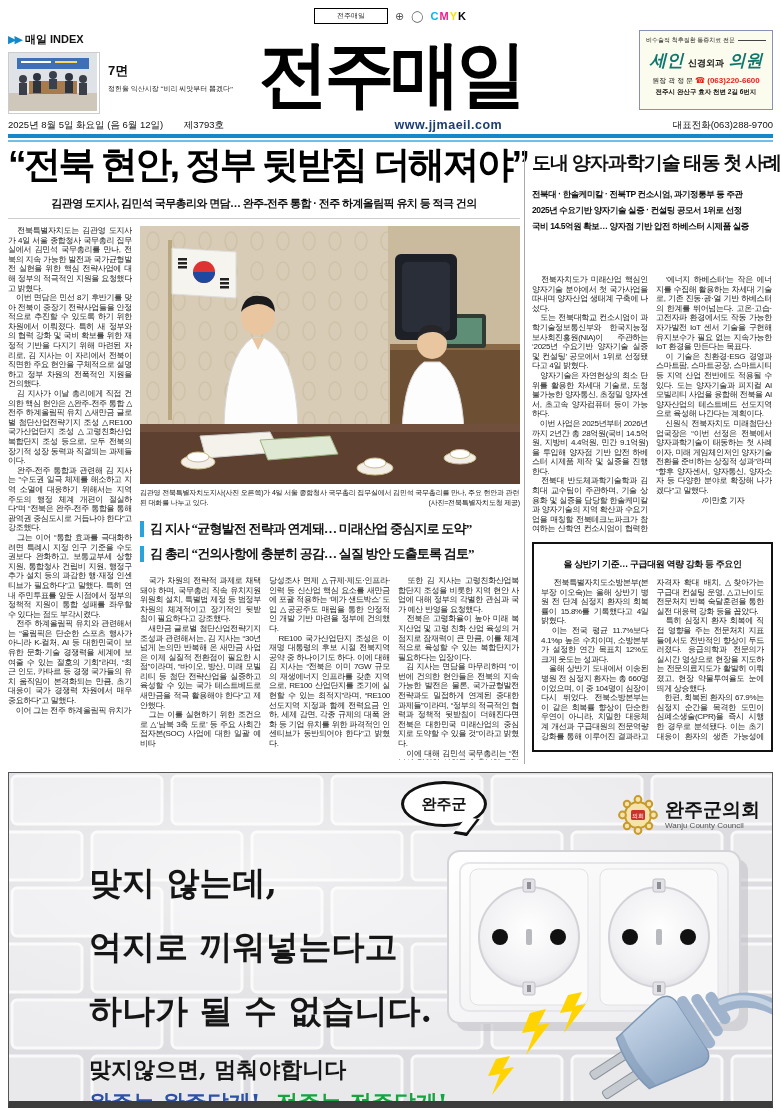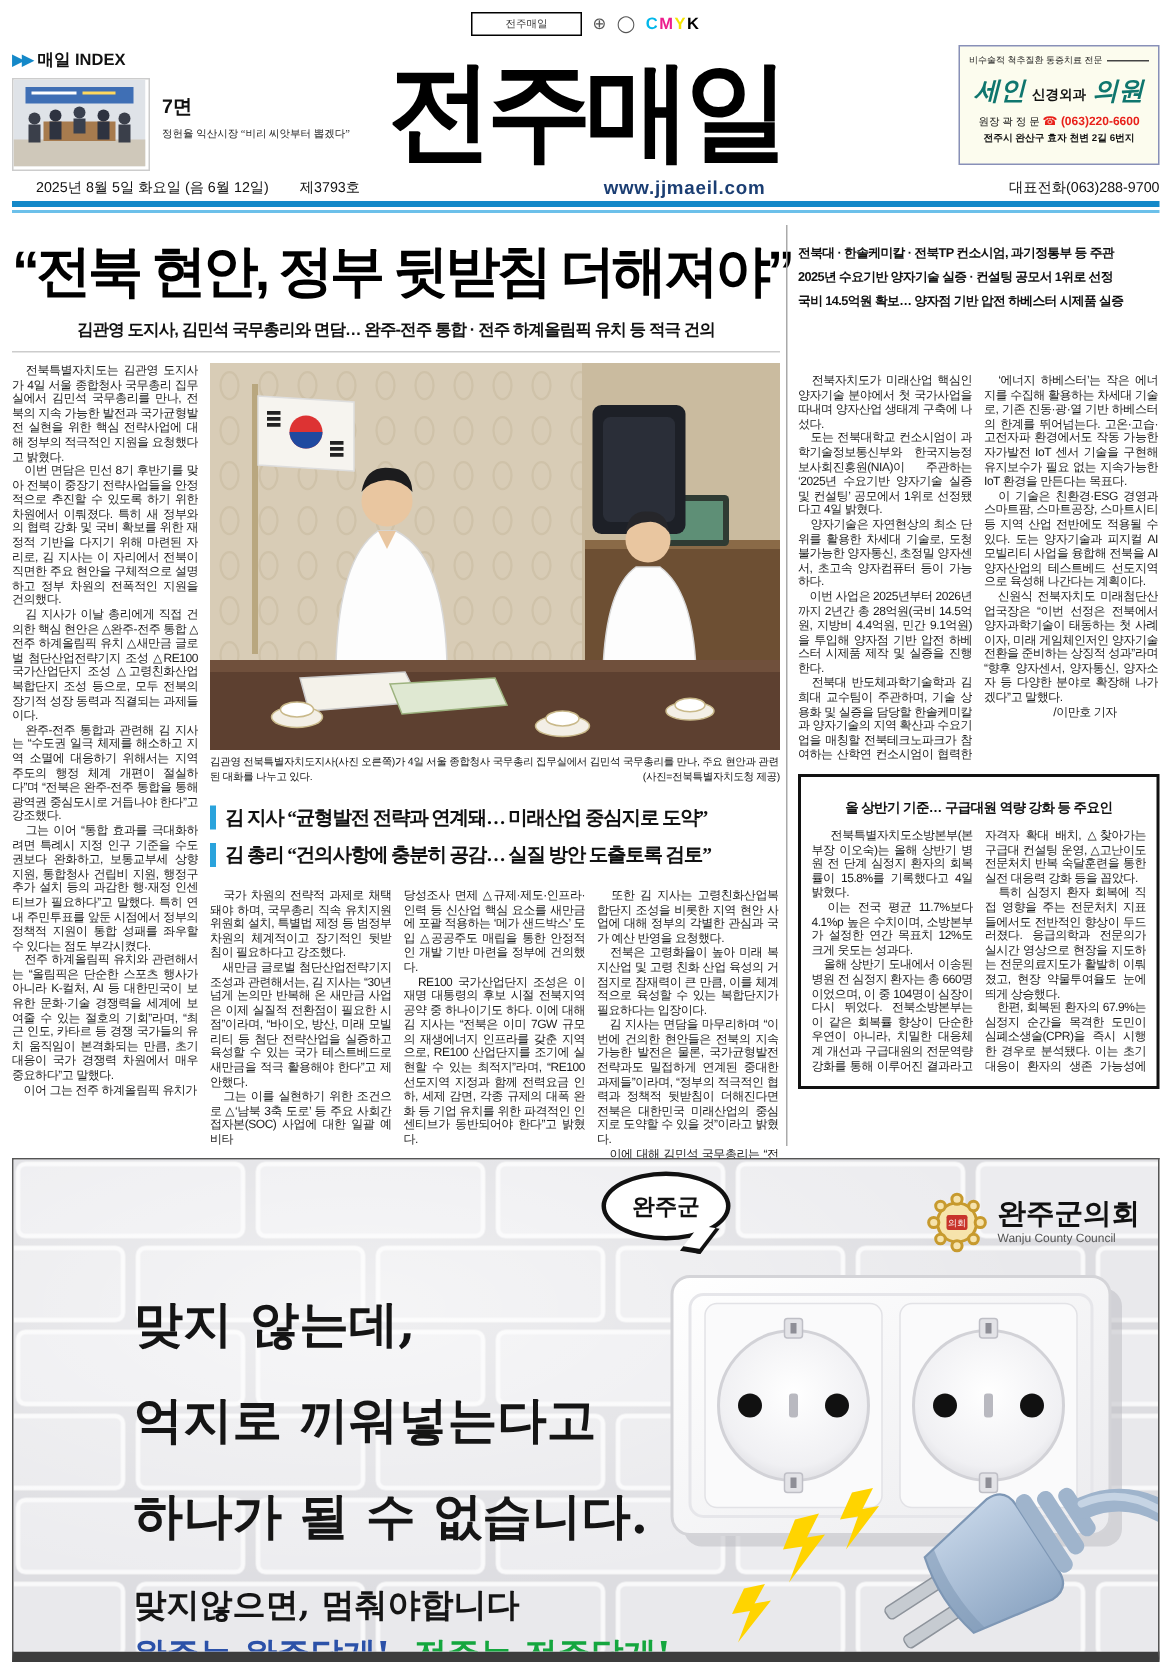--- a/index.html
+++ b/index.html
@@ -32,29 +32,29 @@
   .clinic-tagline{display:flex;align-items:center;gap:3px;font-size:6px;color:#222;white-space:nowrap;}
   .clinic-tagline .tline{flex:1;border-top:1px solid #444;}
   .clinic-name{margin-top:4px;white-space:nowrap;}
   .clinic-name .big{font-size:17px;font-weight:bold;font-style:italic;color:#0f766e;}
   .clinic-name .mid{font-size:9px;font-weight:bold;color:#111;}
   .clinic-dir{margin-top:4px;font-size:7px;white-space:nowrap;}
   .clinic-dir .red{color:#e8201a;font-weight:bold;font-size:8px;}
   .clinic-addr{margin-top:2px;font-size:6.5px;font-weight:bold;white-space:nowrap;}
 
   .dateline{position:absolute;top:118px;left:8px;right:8px;display:flex;
-    justify-content:space-between;align-items:flex-end;font-size:9.5px;margin-left:16px;}
+    justify-content:space-between;align-items:flex-end;font-size:9.5px;}
   .dateline .issue{margin-left:18px;}
   .dateline .site{font-weight:bold;font-size:12.5px;color:#1b3e73;letter-spacing:.5px;}
   .blue-rule{position:absolute;top:134px;left:8px;right:8px;}
   .blue-rule .r1{height:4px;background:#1488c8;}
   .blue-rule .r2{height:2px;background:#6cc0ea;margin-top:2px;}
 
   
-  .main-left{position:absolute;left:8px;top:156px;width:512px;}
+  .main-left{position:absolute;left:8px;top:140px;width:512px;}
   .main-headline{text-align:center;font-size:37px;font-weight:bold;letter-spacing:-2.5px;
     line-height:1.35;white-space:nowrap;color:#000;}
   .main-subhead{margin-top:6px;text-align:center;font-size:11px;font-weight:bold;
     letter-spacing:-0.6px;white-space:nowrap;border-bottom:1px solid #ccc;padding-bottom:7px;}
   .story-grid{position:relative;margin-top:5px;height:540px;}
   .body-text{font-size:8px;line-height:9.6px;letter-spacing:-0.3px;text-align:justify;
     white-space:pre-line;color:#1a1a1a;overflow:hidden;}
   .col1{position:absolute;left:0;top:2px;width:124px;height:536px;}
   .main-photo{position:absolute;left:132px;top:2px;width:380px;height:258px;overflow:hidden;}
   .photo-caption{position:absolute;left:132px;top:264px;width:380px;font-size:7px;
@@ -289,20 +289,21 @@
 　전북은 고령화율이 높아 미래 복지산업 및 고령 친화 산업 육성의 거점지로 잠재력이 큰 만큼, 이를 체계적으로 육성할 수 있는 복합단지가 필요하다는 입장이다.
 　김 지사는 면담을 마무리하며 “이번에 건의한 현안들은 전북의 지속가능한 발전은 물론, 국가균형발전 전략과도 밀접하게 연계된 중대한 과제들”이라며, “정부의 적극적인 협력과 정책적 뒷받침이 더해진다면 전북은 대한민국 미래산업의 중심지로 도약할 수 있을 것”이라고 밝혔다.
 　이에 대해 김민석 국무총리는 “전북이 건의한 사항들에 충분히 공감하며, 관계 부처와 협의해 실질적인 방안이 도출될 수 있도록 적극 검토하겠다”고 답했다.　　　/이만호 기자</div>
       </div>
     </div>
   </div>
 
   <div class="divider-v"></div>
 
   <div class="right-col">
+    <div class="right-headline">도내 양자과학기술 태동 첫 사례</div>
     <div class="right-subs">
       <div>전북대 · 한솔케미칼 · 전북TP 컨소시엄, 과기정통부 등 주관</div>
       <div>2025년 수요기반 양자기술 실증 · 컨설팅 공모서 1위로 선정</div>
       <div>국비 14.5억원 확보… 양자점 기반 압전 하베스터 시제품 실증</div>
     </div>
     <div class="right-body">
       <div class="body-text bcol">　전북자치도가 미래산업 핵심인 양자기술 분야에서 첫 국가사업을 따내며 양자산업 생태계 구축에 나섰다.
 　도는 전북대학교 컨소시엄이 과학기술정보통신부와 한국지능정보사회진흥원(NIA)이 주관하는 ‘2025년 수요기반 양자기술 실증 및 컨설팅’ 공모에서 1위로 선정됐다고 4일 밝혔다.
 　양자기술은 자연현상의 최소 단위를 활용한 차세대 기술로, 도청 불가능한 양자통신, 초정밀 양자센서, 초고속 양자컴퓨터 등이 가능하다.
 　이번 사업은 2025년부터 2026년까지 2년간 총 28억원(국비 14.5억원, 지방비 4.4억원, 민간 9.1억원)을 투입해 양자점 기반 압전 하베스터 시제품 제작 및 실증을 진행한다.

